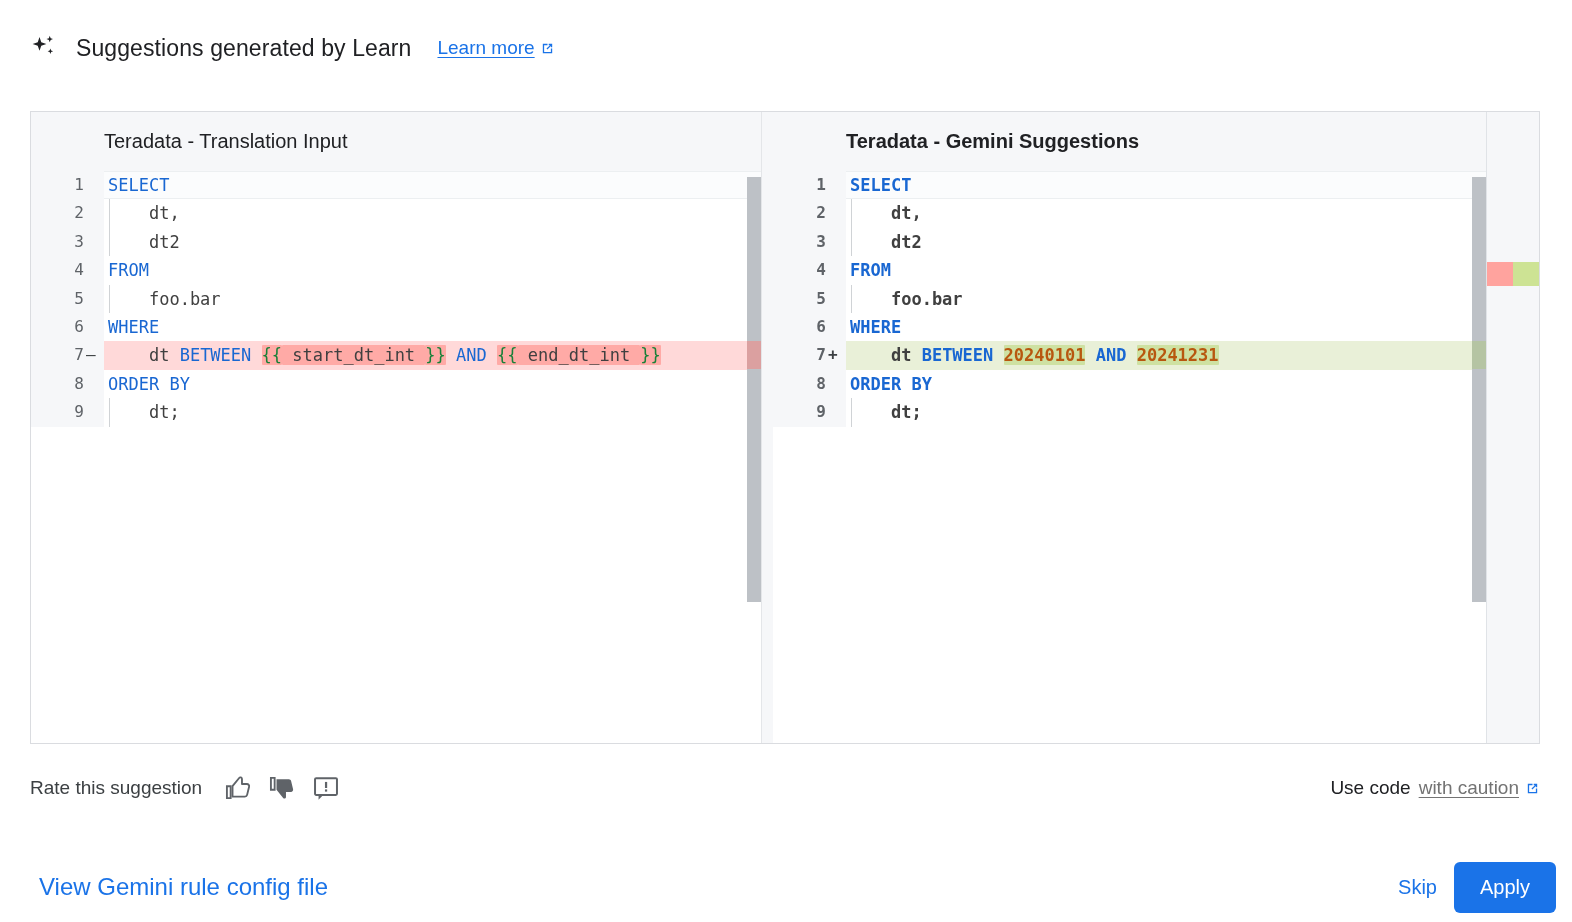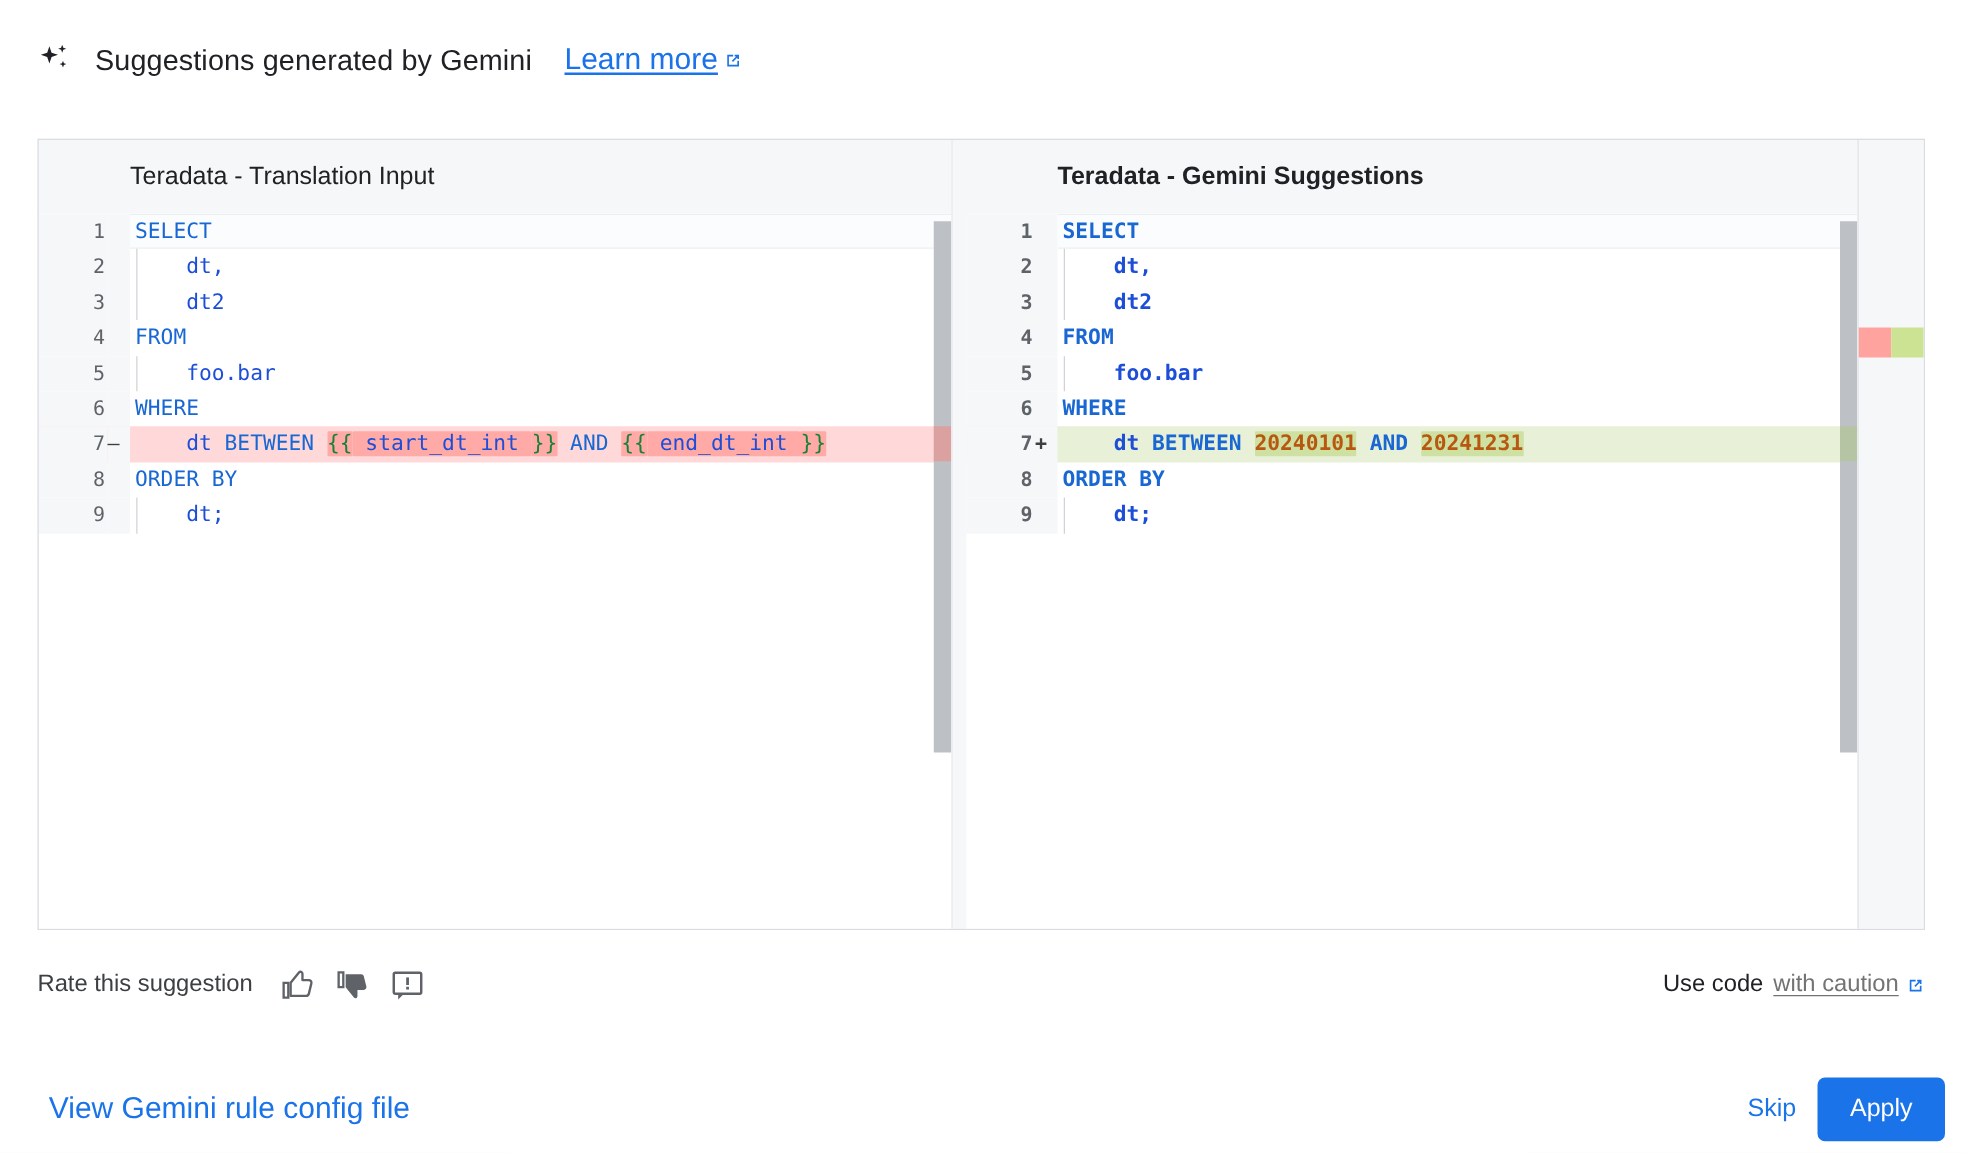--- a/index.html
+++ b/index.html
@@ -11,21 +11,21 @@
     -webkit-font-smoothing: antialiased;
   }
   #root { position: relative; width: 1572px; height: 922px; overflow: hidden; }
 
   
   .hdr { position: absolute; left: 0; top: 0; width: 1572px; height: 96px;
          display: flex; align-items: center; padding-left: 28px; }
   .sparkle { width: 30px; height: 30px; margin-right: 18px; flex: 0 0 auto; display:block; }
   .hdr-title { font-size: 23px; color: #202124; letter-spacing: .1px; white-space: nowrap; }
   .learn { margin-left: 26px; display: inline-flex; align-items: center; gap: 5px;
-           color: #1a73e8; font-size: 24px; text-decoration: none; cursor: pointer; white-space: nowrap; }
+           color: #1a73e8; font-size: 19px; text-decoration: none; cursor: pointer; white-space: nowrap; }
   .learn .lbl { text-decoration: underline; text-underline-offset: 3px; }
   .ext { width: 15px; height: 15px; display: block; }
 
   
   .diffbox { position: absolute; left: 30px; top: 111px; width: 1510px; height: 633px;
              background: #f6f7f9; border: 1px solid #dadce0; display: flex; overflow: hidden; }
   .pane { position: relative; height: 100%; display: flex; flex-direction: column; background: #f6f7f9; }
   .paneL { width: 730px; }
   .paneR { width: 713px; font-weight: bold; }
 
@@ -42,21 +42,21 @@
   .sign { width: 18px; flex: 0 0 auto; text-align: left; color: #3c4043; background: #f6f7f9;
           height: 100%; font-family: "DejaVu Sans Mono", monospace; font-size: 16px; }
   .code { flex: 1 1 auto; height: 100%; position: relative; white-space: pre;
           padding-left: 4px; color: #202124; }
   .code .inner { position: relative; z-index: 2; display: inline-block; }
   .guide { position: absolute; left: 5px; top: 0; bottom: 0; width: 1px; background: #d0d3d6; z-index: 1; }
 
   .kw  { color: #1967d2; }
   .num { color: #b8570f; }
   .brc { color: #188038; }
-  .pln { color: #1d4ed8; }
+  .pln { color: #404040; }
 
   .row.del { background: #ffd9d9; }
   .row.add { background: #e9f0d8; }
   .row.cur .code { box-shadow: inset 0 1px 0 #eceff1, inset 0 -1px 0 #eceff1; background: #fbfcfd; }
   .hl-del { background: #ffaaa6; border-radius: 1px; }
   .hl-add { background: #cee1a2; border-radius: 1px; }
 
   .vscroll { position: absolute; right: 0; top: 0; width: 14px; height: 100%; background: transparent; }
   .vthumb { position: absolute; left: 0; top: 0; width: 14px; background: #bdc1c6; }
   .marker { position: absolute; left: 0; width: 14px; height: 28px; }
@@ -97,21 +97,21 @@
 <body>
 
 <div id="root">
 
   <div class="hdr">
     <svg class="sparkle" viewBox="0 0 24 24" aria-hidden="true">
       <path d="M9.2 3.2 L10.6 7.3 L14.7 8.7 L10.6 10.1 L9.2 14.2 L7.8 10.1 L3.7 8.7 L7.8 7.3 Z" fill="#202124"></path>
       <path d="M17.4 2.2 L18.1 4.1 L20 4.8 L18.1 5.5 L17.4 7.4 L16.7 5.5 L14.8 4.8 L16.7 4.1 Z" fill="#202124"></path>
       <path d="M17.9 12.4 L18.5 14.0 L20.1 14.6 L18.5 15.2 L17.9 16.8 L17.3 15.2 L15.7 14.6 L17.3 14.0 Z" fill="#202124"></path>
     </svg>
-    <div class="hdr-title">Suggestions generated by Gemini</div>
+    <div class="hdr-title">Suggestions generated by Learn</div>
     <a class="learn" href="#">
       <span class="lbl">Learn more</span>
       <svg class="ext" viewBox="0 0 16 16" aria-hidden="true">
         <path d="M3 3h5v1.4H4.4v7.2h7.2V8H13v5H3z" fill="#1a73e8"></path>
         <path d="M9.3 3H13v3.7h-1.4V5.4L7.9 9.1 6.9 8.1l3.7-3.7H9.3z" fill="#1a73e8"></path>
       </svg>
     </a>
   </div>
 
   <div class="diffbox">

